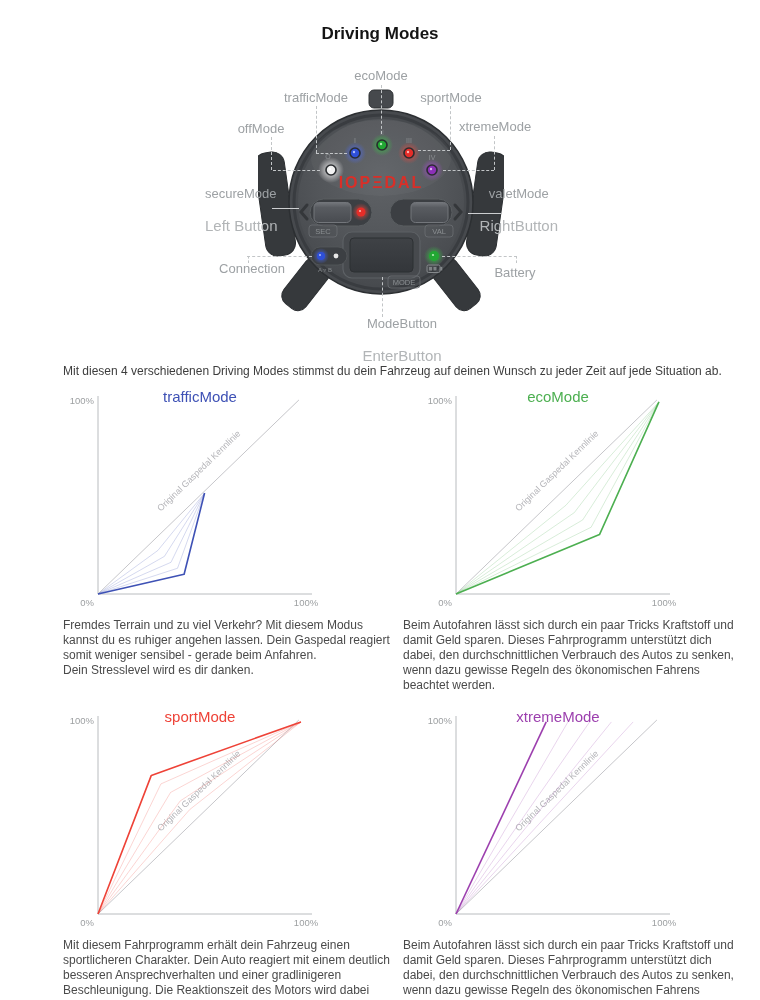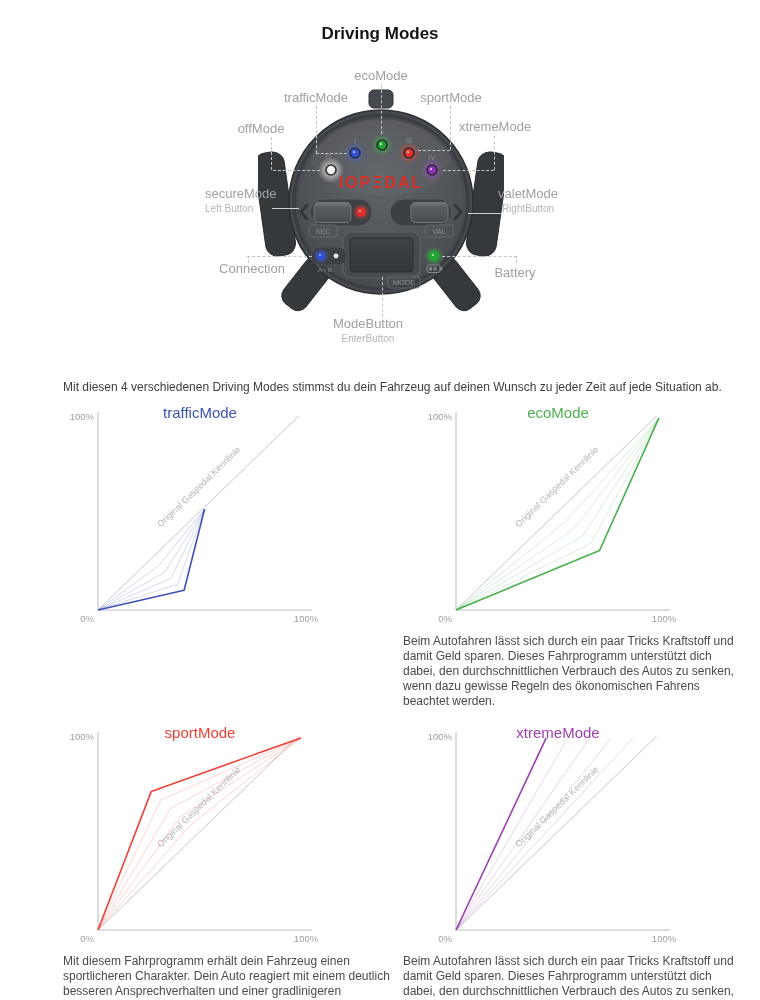--- a/index.html
+++ b/index.html
@@ -2,28 +2,28 @@
 <html><head>
 <meta charset="utf-8">
 <style>
   html,body{margin:0;padding:0;background:#ffffff;width:760px;height:1000px;overflow:hidden;
     font-family:"Liberation Sans",sans-serif;-webkit-font-smoothing:antialiased;}
   .page-title{font-size:17px;font-weight:bold;color:#141414;text-align:center;margin:24px 0 16px 0;}
   
   .figure{position:relative;width:760px;height:296px;margin-top:13px;}
   .figure svg.device{position:absolute;left:258px;top:28px;z-index:1;}
   .dev-label{position:absolute;z-index:3;color:#9da1a4;font-size:13px;line-height:14px;white-space:nowrap;}
-  .dev-label .sub{font-size:10px;color:#b2b5b7;margin-top:1px;}
+  .dev-label .sub{font-size:15px;color:#b2b5b7;margin-top:18px;}
   .ctr{transform:translateX(-50%);text-align:center;}
   .conn{position:absolute;z-index:2;}
   .conn.v{width:0;border-left:1px dashed #c2c5c7;}
   .conn.h{height:0;border-top:1px dashed #c2c5c7;}
   .conn.hs{height:0;border-top:1px solid #ccced0;}
   
-  .intro{font-size:12px;color:#3d3d3d;margin:24px 0 0 63px;}
+  .intro{font-size:12px;color:#3d3d3d;margin:8px 0 0 63px;}
   
   .charts{display:grid;grid-template-columns:340px 340px;grid-row-gap:15px;padding-left:60px;margin-top:10px;}
   .chart-cell{position:relative;}
   .chart-cell svg.chart{display:block;width:310px;height:224px;}
   .chart-cell.shift svg.chart{margin-left:18px;}
   .chart-title{position:absolute;top:0;left:0;width:280px;text-align:center;font-size:15px;z-index:2;}
   .chart-cell.shift .chart-title{left:18px;}
   .caption{font-size:12px;line-height:15px;color:#4a4a4a;width:335px;margin:6px 0 0 3px;white-space:pre-line;}
 </style>
 </head>
@@ -204,21 +204,21 @@
   <div class="dev-label" style="left:205px;top:127px;">
     <div>secureMode</div>
     <div class="sub">Left Button</div>
   </div>
   <div class="dev-label" style="right:202px;top:127px;text-align:center;">
     <div>valetMode</div>
     <div class="sub">RightButton</div>
   </div>
   <div class="dev-label ctr" style="left:252px;top:202px;">Connection</div>
   <div class="dev-label ctr" style="left:515px;top:206px;">Battery</div>
-  <div class="dev-label ctr" style="left:368px;top:257px;">
+  <div class="dev-label ctr" style="left:402px;top:257px;">
     <div>ModeButton</div>
     <div class="sub">EnterButton</div>
   </div>
 </div>
 
 <p class="intro">Mit diesen 4 verschiedenen Driving Modes stimmst du dein Fahrzeug auf deinen Wunsch zu jeder Zeit auf jede Situation ab.</p>
 
 <div class="charts">
   <div class="chart-cell">
     <div class="chart-title" style="color: rgb(62, 81, 181);">trafficMode</div>
@@ -229,20 +229,22 @@
         <text x="34" y="218" text-anchor="end" font-size="9.5" fill="#9da0a2" font-family="Liberation Sans, sans-serif">0%</text>
         <text x="246" y="218" text-anchor="middle" font-size="9.5" fill="#9da0a2" font-family="Liberation Sans, sans-serif">100%</text>
         <polyline points="38,206 238.89999999999998,11.960000000000008" fill="none" stroke="#c6c6ca" stroke-width="1"></polyline>
         <text x="141" y="85" text-anchor="middle" font-size="9" fill="#b5b5b9" font-family="Liberation Sans, sans-serif" transform="rotate(-44 141 85)">Original Gaspedal Kennlinie</text>
         <polyline points="38,206 117.53999999999999,180.26 144.6,105.02" fill="none" stroke="#3e51b5" stroke-width="1" opacity="0.22" stroke-linejoin="round"></polyline>
         <polyline points="38,206 110.97999999999999,174.32 144.6,105.02" fill="none" stroke="#3e51b5" stroke-width="1" opacity="0.22" stroke-linejoin="round"></polyline>
         <polyline points="38,206 104.41999999999999,168.38 144.6,105.02" fill="none" stroke="#3e51b5" stroke-width="1" opacity="0.22" stroke-linejoin="round"></polyline>
         <polyline points="38,206 97.85999999999999,162.44 144.6,105.02" fill="none" stroke="#3e51b5" stroke-width="1" opacity="0.22" stroke-linejoin="round"></polyline>
         <polyline points="38,206 124.1,186.2 144.6,105.02" fill="none" stroke="#3e51b5" stroke-width="1.6" stroke-linejoin="round"></polyline>
       </svg>
+    <p class="caption">Fremdes Terrain und zu viel Verkehr? Mit diesem Modus kannst du es ruhiger angehen lassen. Dein Gaspedal reagiert somit weniger sensibel - gerade beim Anfahren.
+Dein Stresslevel wird es dir danken.</p>
   </div>
   <div class="chart-cell shift">
     <div class="chart-title" style="color: rgb(76, 175, 80);">ecoMode</div>
     <svg class="chart" viewBox="0 0 310 224">
         <line x1="38" y1="206" x2="252" y2="206" stroke="#b9bcbf" stroke-width="1"></line>
         <line x1="38" y1="206" x2="38" y2="8" stroke="#b9bcbf" stroke-width="1"></line>
         <text x="34" y="16" text-anchor="end" font-size="9.5" fill="#9da0a2" font-family="Liberation Sans, sans-serif">100%</text>
         <text x="34" y="218" text-anchor="end" font-size="9.5" fill="#9da0a2" font-family="Liberation Sans, sans-serif">0%</text>
         <text x="246" y="218" text-anchor="middle" font-size="9.5" fill="#9da0a2" font-family="Liberation Sans, sans-serif">100%</text>
         <polyline points="38,206 238.89999999999998,11.960000000000008" fill="none" stroke="#c6c6ca" stroke-width="1"></polyline>

